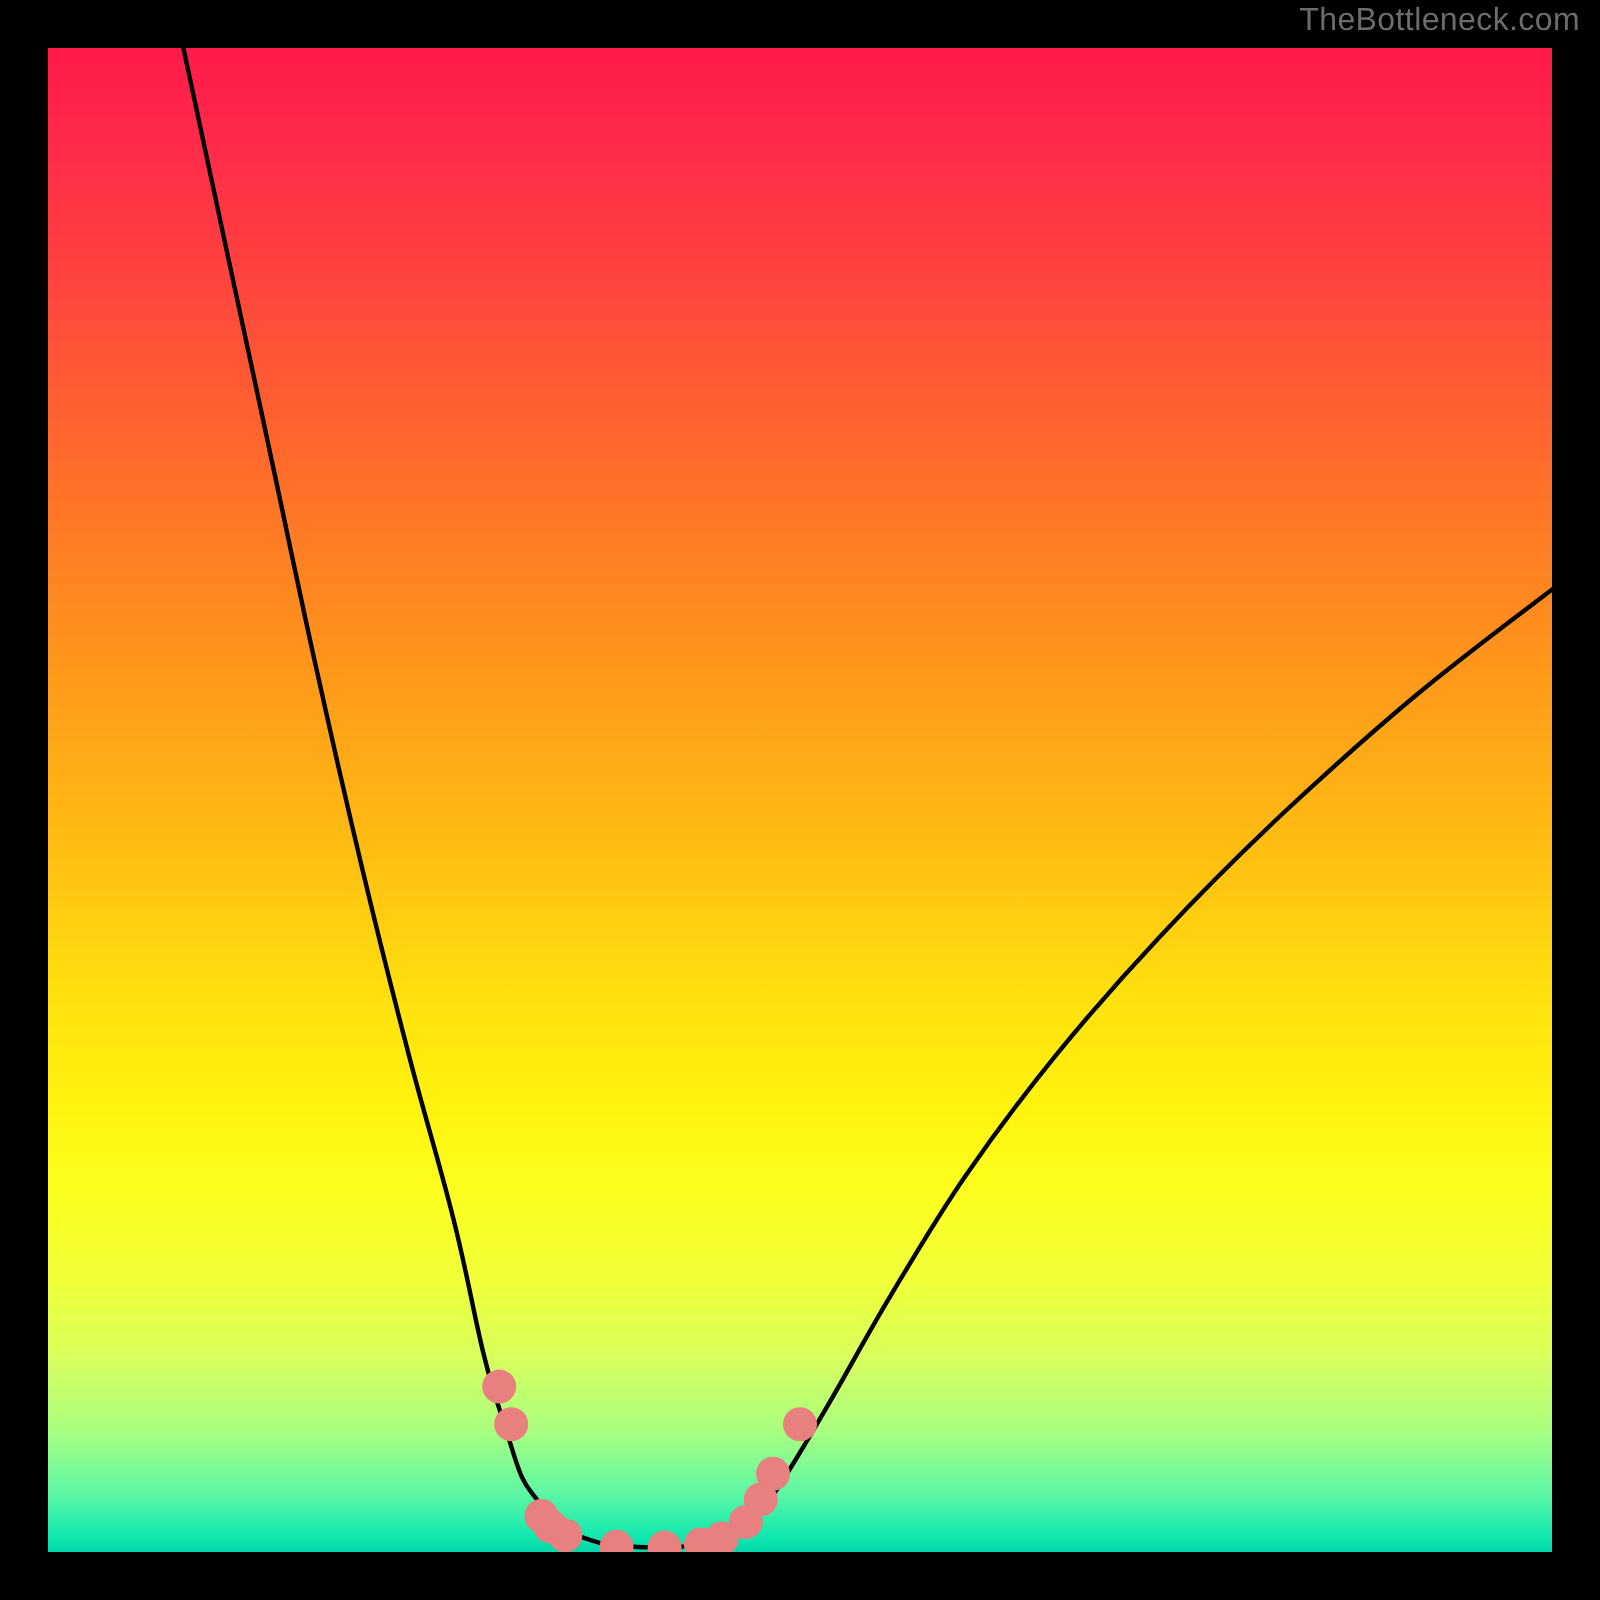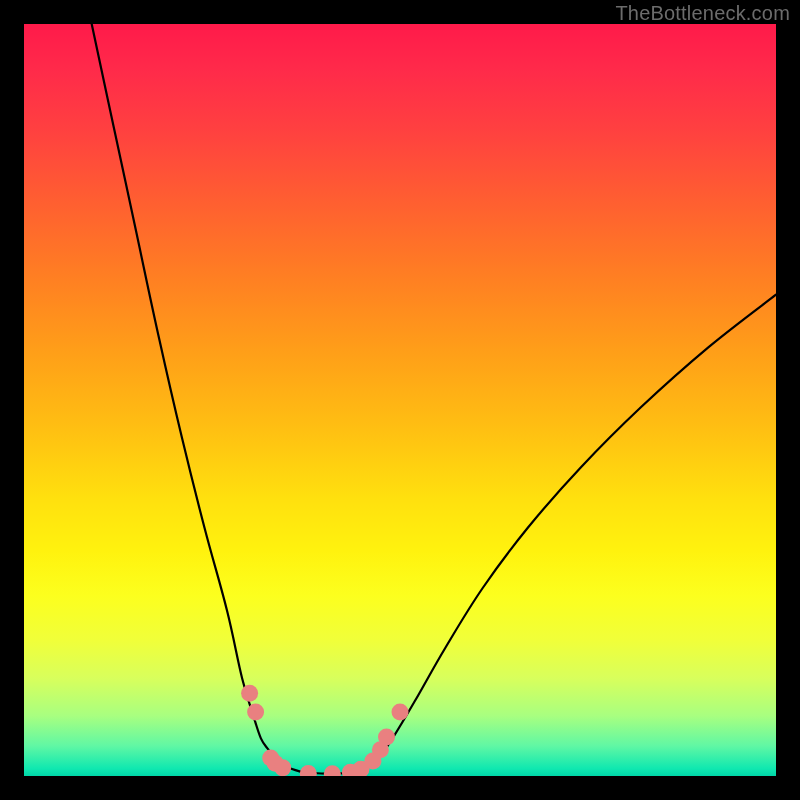--- a/index.html
+++ b/index.html
@@ -54,21 +54,21 @@
     position: absolute;
     inset: 0;
     width: 100%;
     height: 100%;
   }
   .watermark {
     position: absolute;
     top: 2px;
     right: 10px;
     color: #6c6c6c;
-    font-size: 20px;
+    font-size: 16px;
     font-weight: 400;
     letter-spacing: 0.2px;
   }
   .marker {
     fill: #e98080;
     stroke: none;
   }
   .curve-path {
     fill: none;
     stroke: #000;

